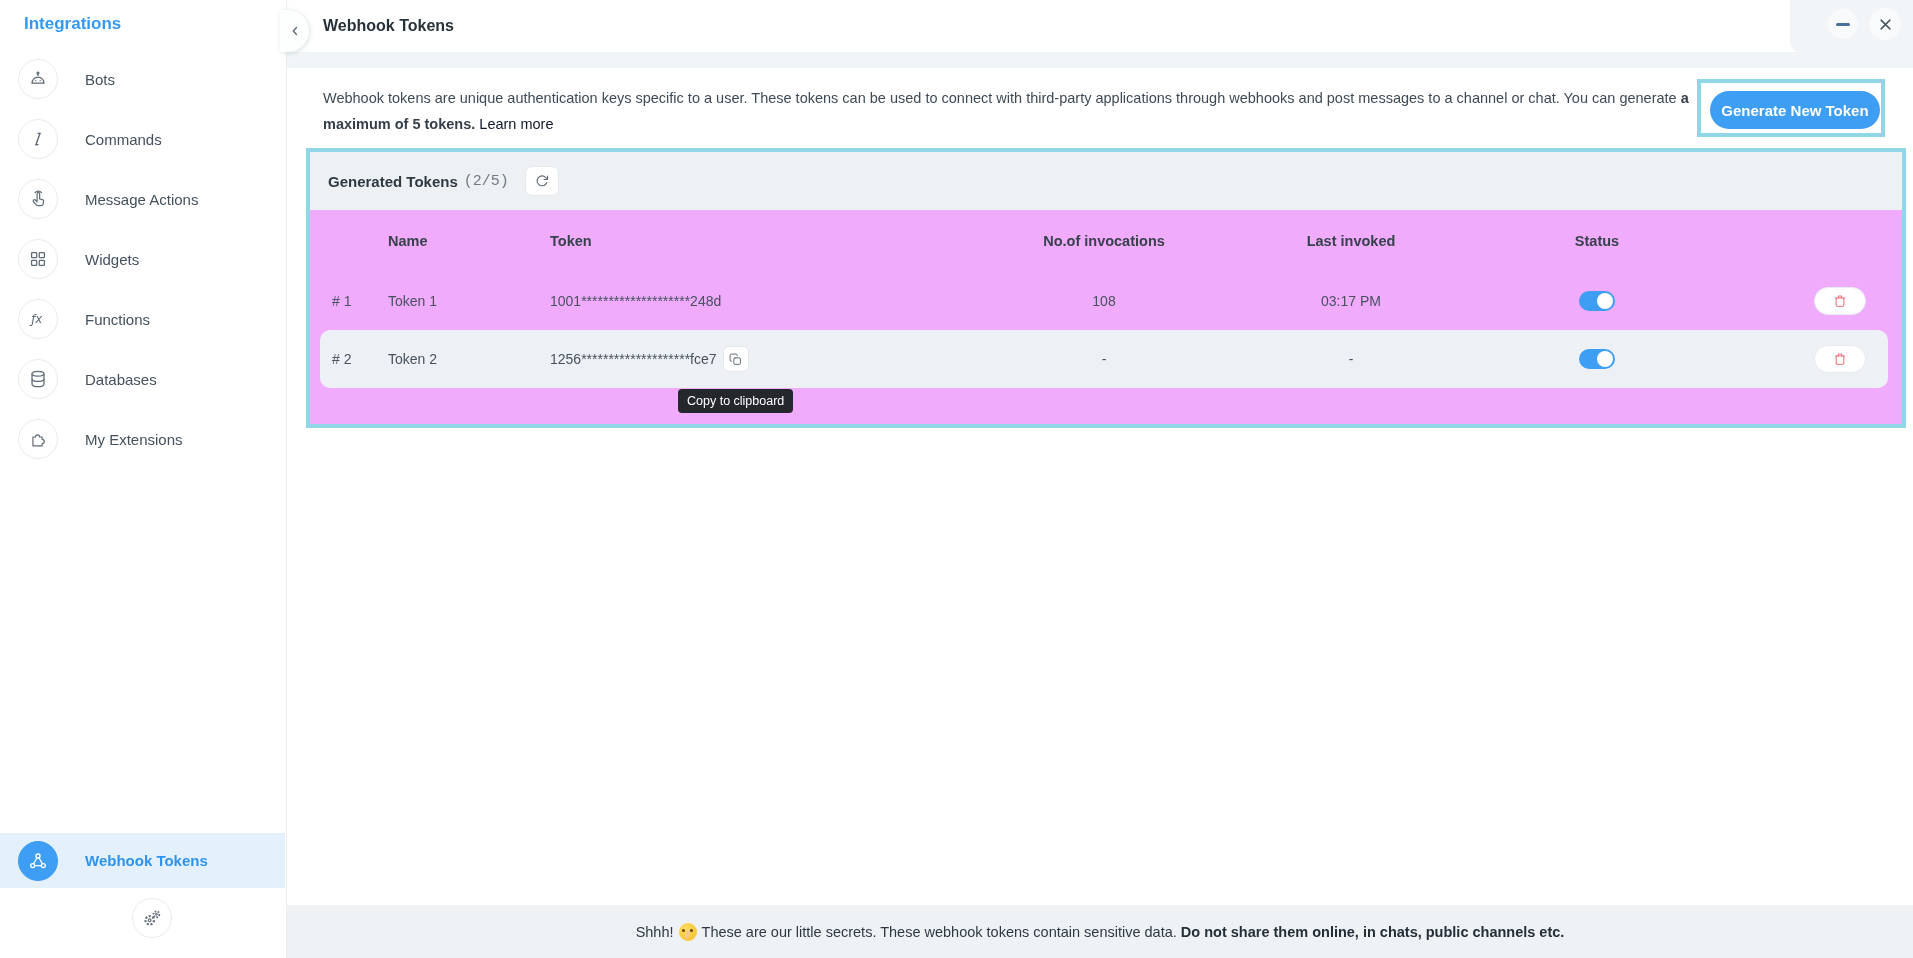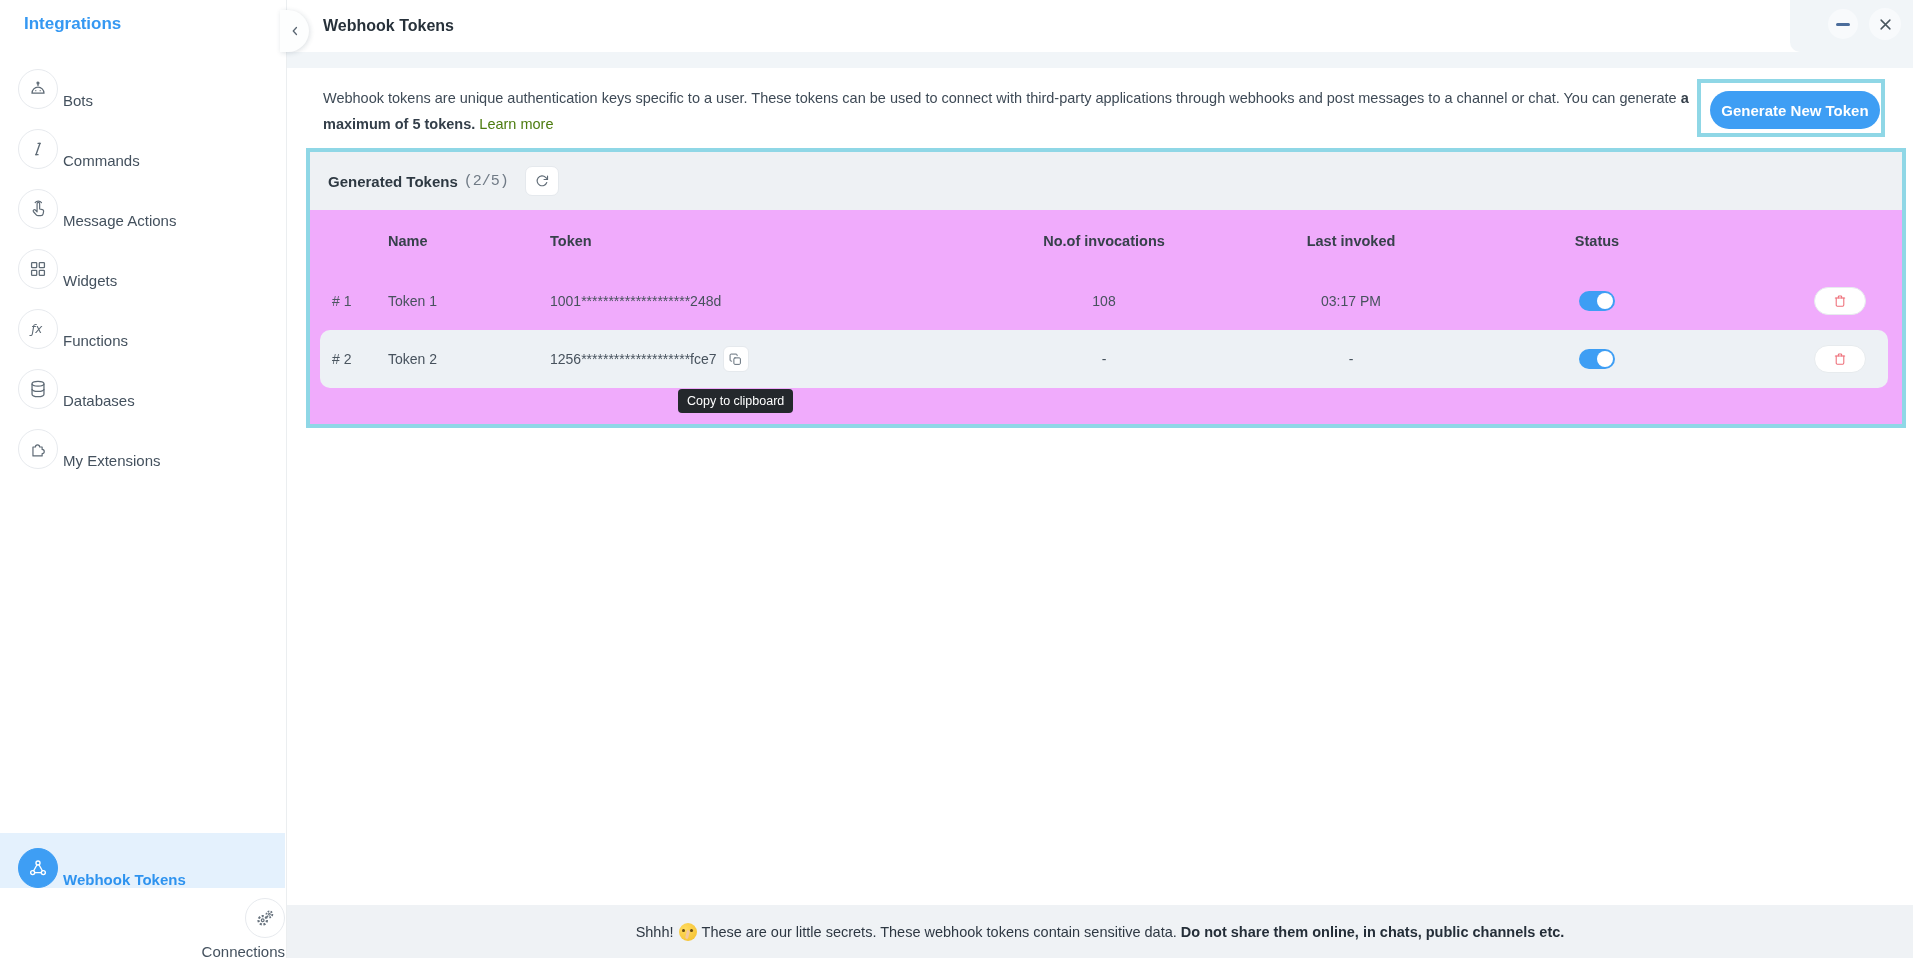--- a/index.html
+++ b/index.html
@@ -3,21 +3,21 @@
 <meta charset="utf-8">
 <style>
   * { margin:0; padding:0; box-sizing:border-box; }
   body { background:#dfe3e6; font-family:"Liberation Sans", sans-serif; }
   .app { position:relative; width:1913px; height:958px; background:#fff; overflow:hidden; }
 
   
   .sidebar { position:absolute; left:0; top:0; width:287px; height:958px; background:#fff; border-right:1px solid #ebeef0; }
   .sidebar-title { position:absolute; left:24px; top:14px; font-size:17px; font-weight:bold; color:#3598f2; }
   .nav { position:absolute; top:49px; left:0; right:1px; }
-  .nav-item { height:60px; display:flex; align-items:flex-end; padding-left:18px; gap:5px; cursor:pointer; }
+  .nav-item { height:60px; display:flex; align-items:center; padding-left:18px; gap:27px; cursor:pointer; }
   .icon-circle { width:40px; height:40px; border-radius:50%; border:1px solid #e7eaee; display:flex; align-items:center; justify-content:center; color:#5f6b76; flex:0 0 auto; background:#fff; }
   .nav-label { font-size:15px; color:#44515e; }
   .nav-item.active { background:#e4f1fd; }
   .nav-item.active .icon-circle { background:#3e9ef4; border-color:#3e9ef4; color:#fff; }
   .nav-item.active .nav-label { color:#2e93ef; font-weight:bold; }
   .nav-bottom-1 { position:absolute; top:833px; left:0; right:1px; height:55px; }
   .nav-bottom-1 .nav-item { height:55px; }
   .nav-bottom-2 { position:absolute; top:898px; left:0; right:1px; height:58px; }
   .nav-bottom-2 .nav-item { height:58px;flex-direction:column; }
 
@@ -28,21 +28,21 @@
   .collapse-tab { position:absolute; left:-7px; top:10px; width:29px; height:42px; background:#fdfefe; border-radius:0 21px 21px 0; box-shadow:1px 1px 5px rgba(40,60,80,.16); display:flex; align-items:center; justify-content:center; cursor:pointer; color:#5a6672; }
   .main-title { position:absolute; left:36px; top:17px; font-size:16px; font-weight:bold; color:#27313a; }
   .win-btn { position:absolute; border-radius:50%; display:flex; align-items:center; justify-content:center; cursor:pointer; background:#f8fafc; }
   .win-min { top:9px; right:55px; width:30px; height:30px; }
   .win-min .dash { width:14px; height:3px; border-radius:2px; background:#4b6d9b; }
   .win-close { top:8px; right:12px; width:32px; height:32px; color:#48565f; }
 
   .desc { position:absolute; left:36px; top:88px; width:1378px; font-size:14.5px; color:#3e4a56; line-height:21px; }
   .desc .l2 { margin-top:5px; }
   .desc b { color:#343f4a; }
-  .learn-more { color:#4d7c0f; text-decoration:none; cursor:pointer; }
+  .learn-more { color:#0f172a; text-decoration:none; cursor:pointer; }
 
   .hl-box1 { position:absolute; left:1410px; top:79px; width:188px; height:58px; border:4px solid #8fd7e6; background:#fff; }
   .gen-btn { position:absolute; left:9px; top:8px; width:170px; height:38px; border:none; border-radius:19px; background:#3e9ef4; color:#fff; font-size:15px; font-weight:bold; font-family:"Liberation Sans", sans-serif; cursor:pointer; }
 
   .hl-box2 { position:absolute; left:19px; top:148px; width:1600px; height:280px; border:4px solid #8fd7e6; background:#f0abfc; }
   .tokens-band { height:58px; background:#eef1f4; display:flex; align-items:center; padding-left:18px; }
   .tokens-band .t-title { font-size:15px; font-weight:bold; color:#2e3942; }
   .tokens-band .t-count { font-size:15px; color:#6f7a85; margin-left:6px;font-family:Liberation Mono, monospace; }
   .refresh-btn { width:34px; height:30px; margin-left:16px; border:1px solid #e5e9ed; border-radius:7px; background:#fff; display:flex; align-items:center; justify-content:center; cursor:pointer; color:#5f6b76; }
 

